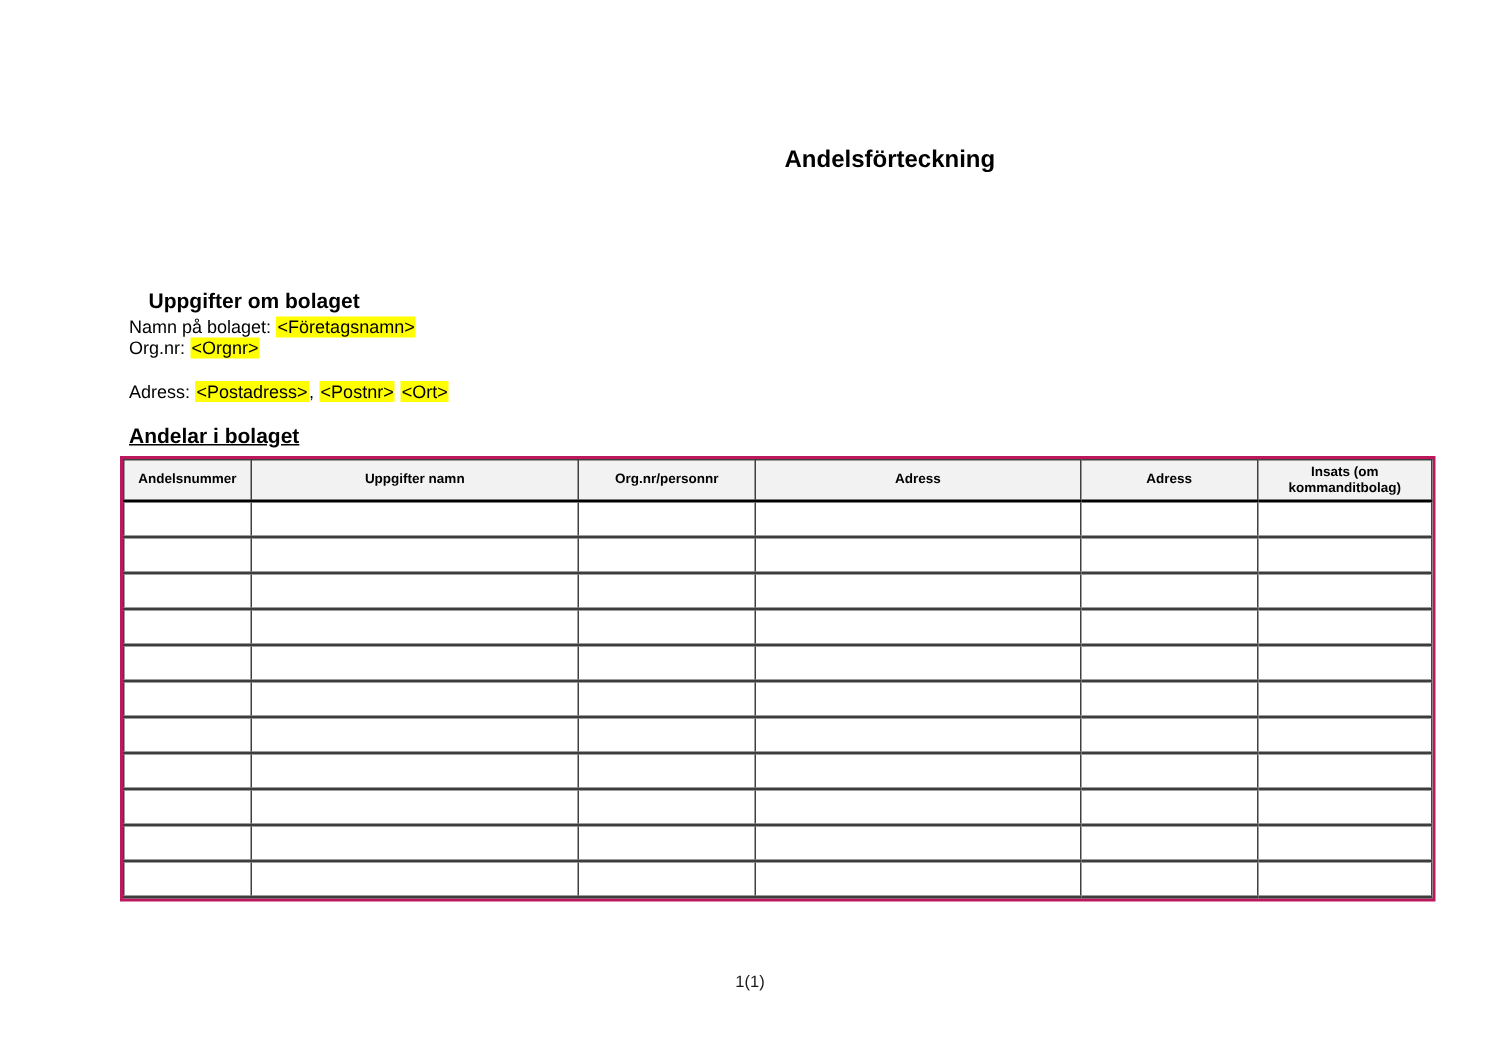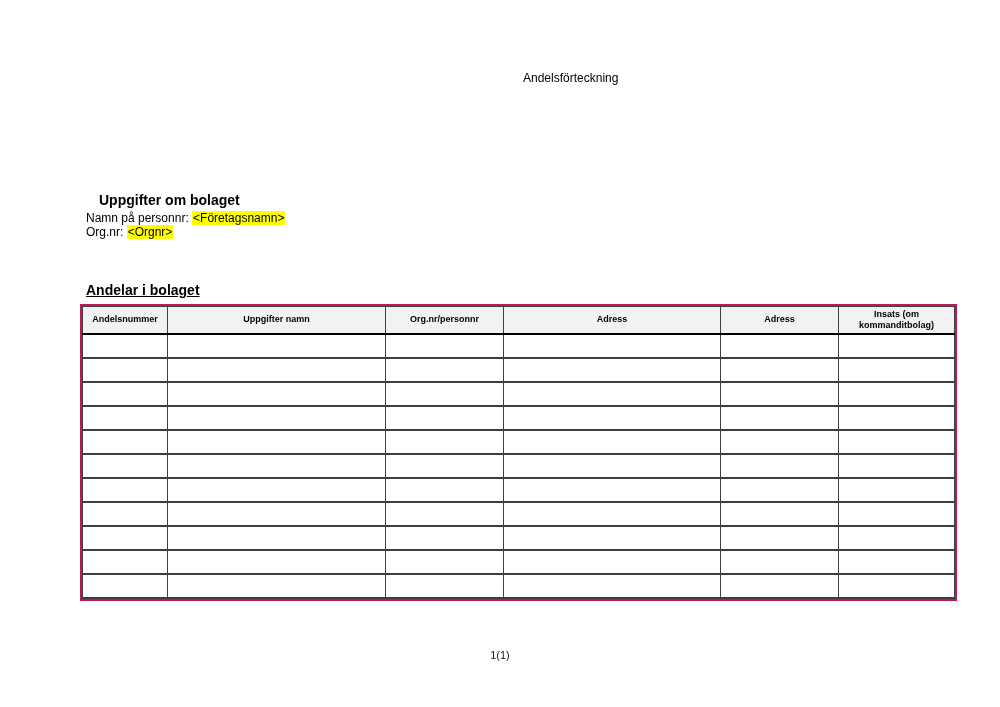--- a/index.html
+++ b/index.html
@@ -9,23 +9,23 @@
     width: 1000px;
     height: 707px;
     background: #ffffff;
     font-family: "Liberation Sans", "DejaVu Sans", sans-serif;
     color: #000000;
     overflow: hidden;
   }
   .doc-title {
     position: absolute;
     left: 523px;
-    top: 71px;
-    font-size: 12px;
-    font-weight: normal;
+    top: 98px;
+    font-size: 16px;
+    font-weight: bold;
     white-space: nowrap;
   }
   .sec-heading {
     position: absolute;
     left: 86px;
     font-size: 14px;
     font-weight: bold;
     white-space: nowrap;
   }
   .heading-company { top: 192px; margin-left: 13px; }
@@ -92,27 +92,30 @@
 </head>
 <body>
 
 <div class="page">
 
   <div class="doc-title">Andelsförteckning</div>
 
   <div class="sec-heading heading-company">Uppgifter om bolaget</div>
 
   <div class="body-line line-name">
-    <span>Namn på personnr: </span><span class="hl">&lt;Företagsnamn&gt;</span>
+    <span>Namn på bolaget: </span><span class="hl">&lt;Företagsnamn&gt;</span>
   </div>
 
   <div class="body-line line-orgnr">
     <span>Org.nr: </span><span class="hl">&lt;Orgnr&gt;</span>
   </div>
 
+  <div class="body-line line-address">
+    <span>Adress: </span><span class="hl">&lt;Postadress&gt;</span><span>, </span><span class="hl">&lt;Postnr&gt;</span><span> </span><span class="hl">&lt;Ort&gt;</span>
+  </div>
 
   <div class="sec-heading heading-shares">Andelar i bolaget</div>
 
   <div class="table-frame">
     <table class="shares">
       <colgroup>
         <col style="width:85px">
         <col style="width:218px">
         <col style="width:118px">
         <col style="width:217px">

